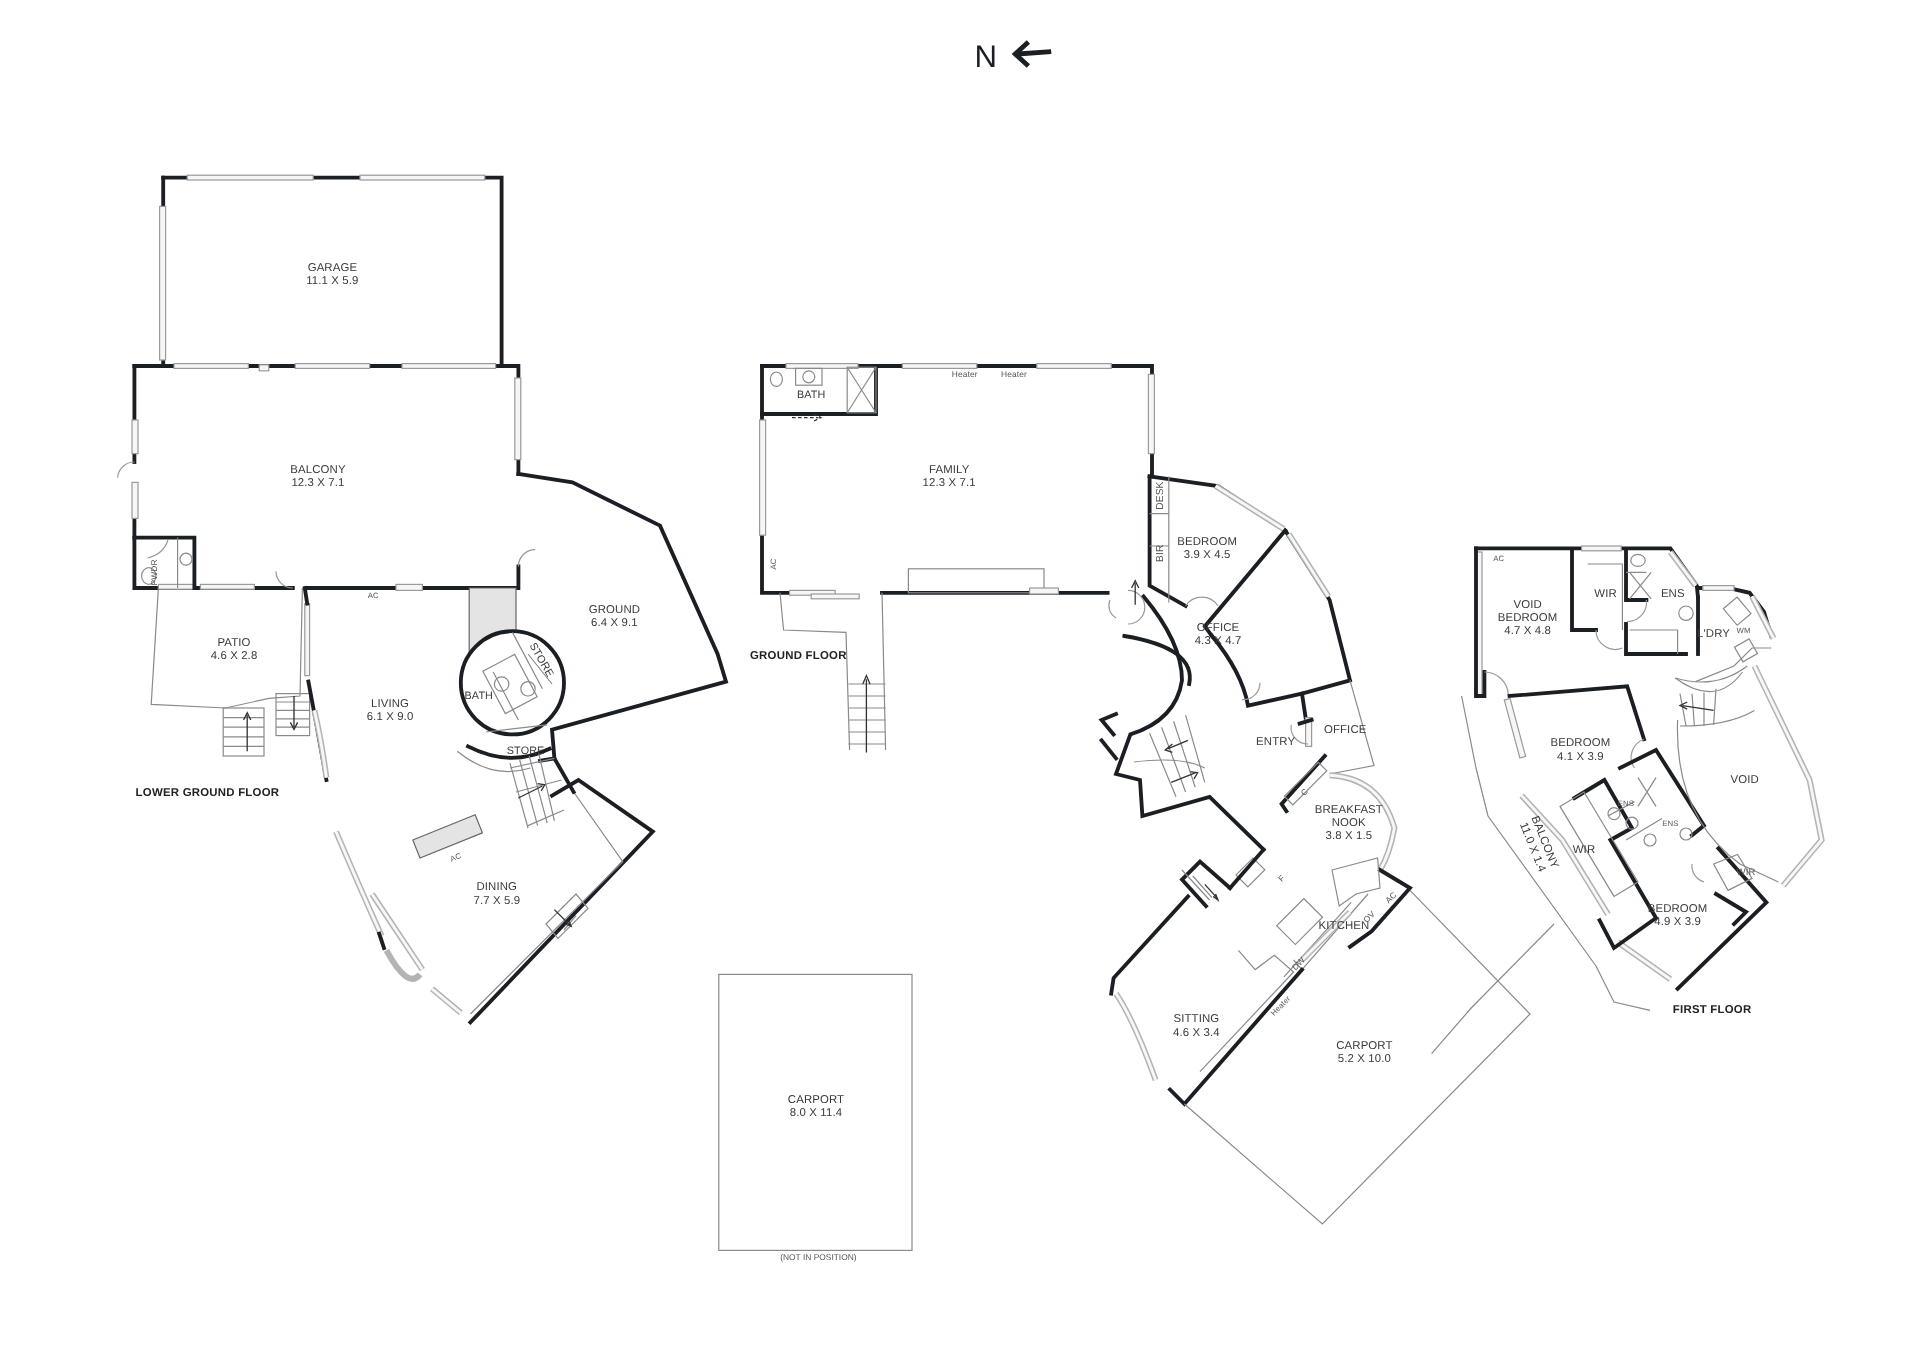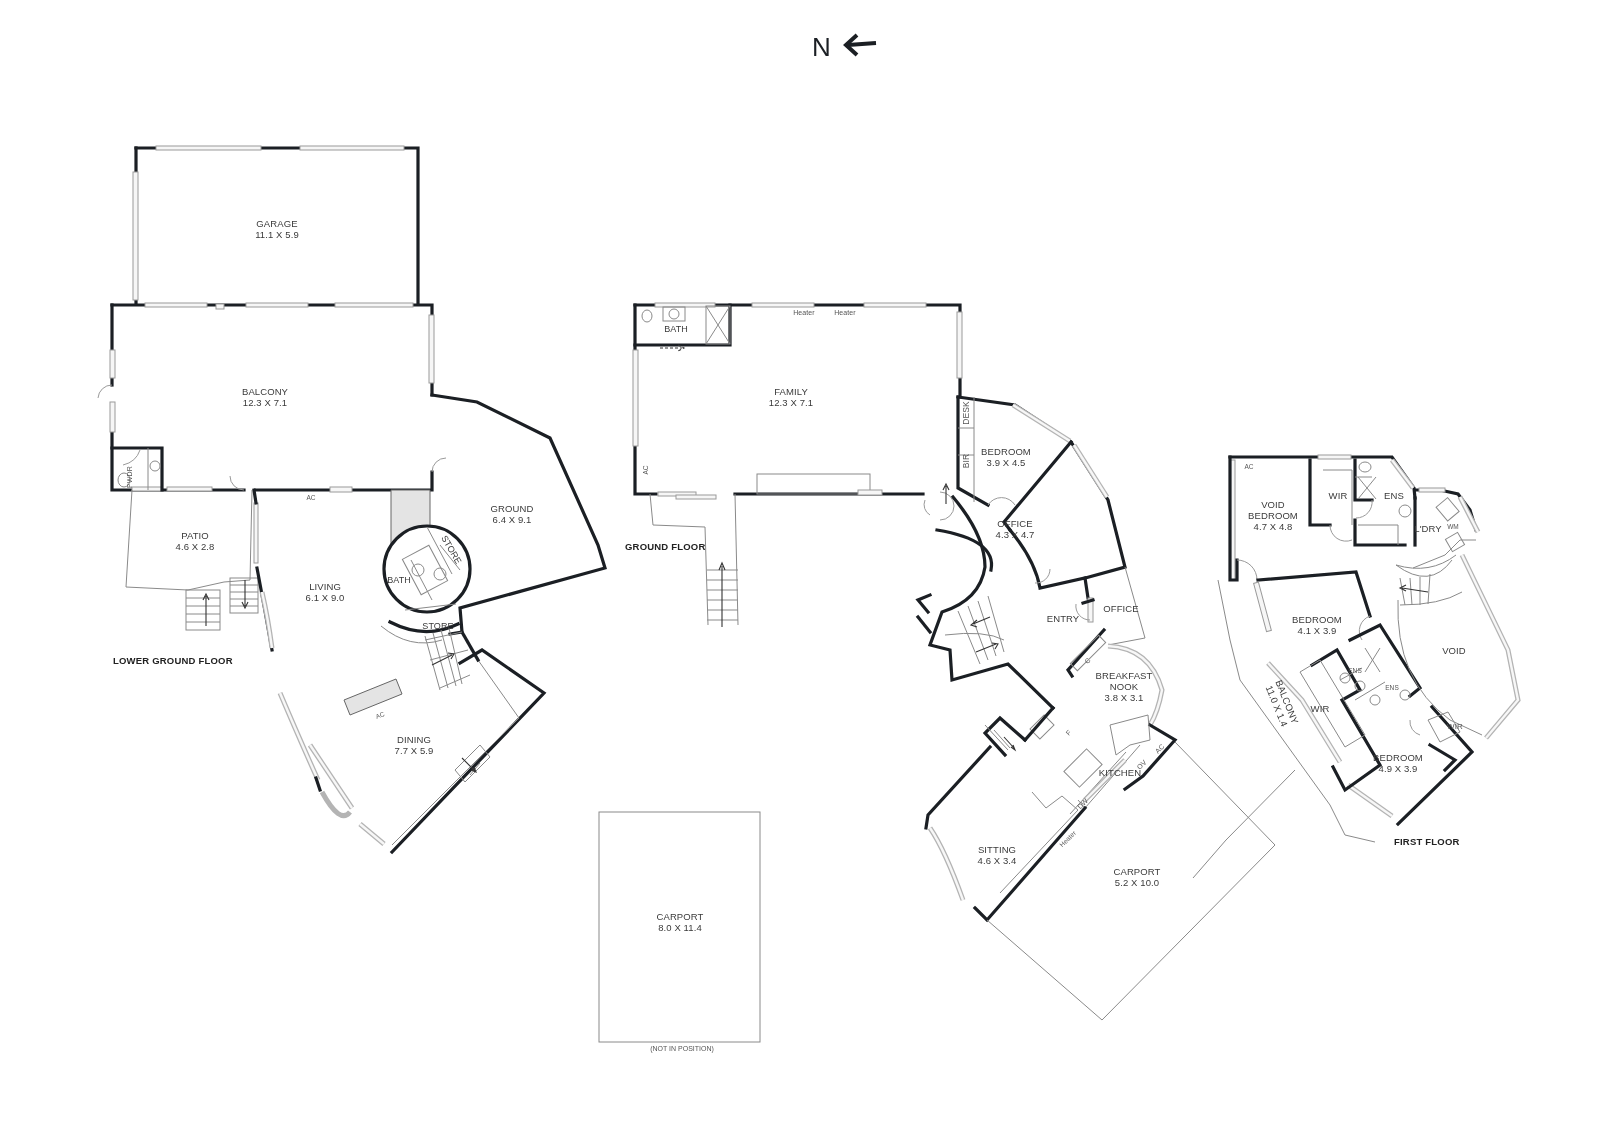--- a/index.html
+++ b/index.html
@@ -336,21 +336,21 @@
 <div class="lbl" style="left:1015px;top:529px">
   <span class="nm">OFFICE</span>
   <span class="dm">4.3 X 4.7</span>
 </div>
 <div class="lbl" style="left:1063px;top:618px">ENTRY</div>
 <div class="lbl" style="left:1121px;top:608px">OFFICE</div>
 <div class="lbl small" style="left:1088px;top:661px;transform:translate(-50%,-50%) rotate(-45deg)">C</div>
 <div class="lbl" style="left:1124px;top:686px">
   <span class="nm">BREAKFAST</span>
   <span class="nm">NOOK</span>
-  <span class="dm">3.8 X 3.1</span>
+  <span class="dm">3.8 X 1.5</span>
 </div>
 <div class="lbl small" style="left:1069px;top:733px;transform:translate(-50%,-50%) rotate(-45deg)">F</div>
 <div class="lbl" style="left:1120px;top:772px">KITCHEN</div>
 <div class="lbl small" style="left:1160px;top:749px;transform:translate(-50%,-50%) rotate(-45deg)">AC</div>
 <div class="lbl small" style="left:1142px;top:765px;transform:translate(-50%,-50%) rotate(-45deg)">OV</div>
 <div class="lbl small" style="left:1083px;top:804px;transform:translate(-50%,-50%) rotate(-45deg)">DW</div>
 <div class="lbl small" style="left:1068px;top:839px;transform:translate(-50%,-50%) rotate(-45deg);font-size:6.5px">Heater</div>
 <div class="lbl" style="left:997px;top:855px">
   <span class="nm">SITTING</span>
   <span class="dm">4.6 X 3.4</span>

